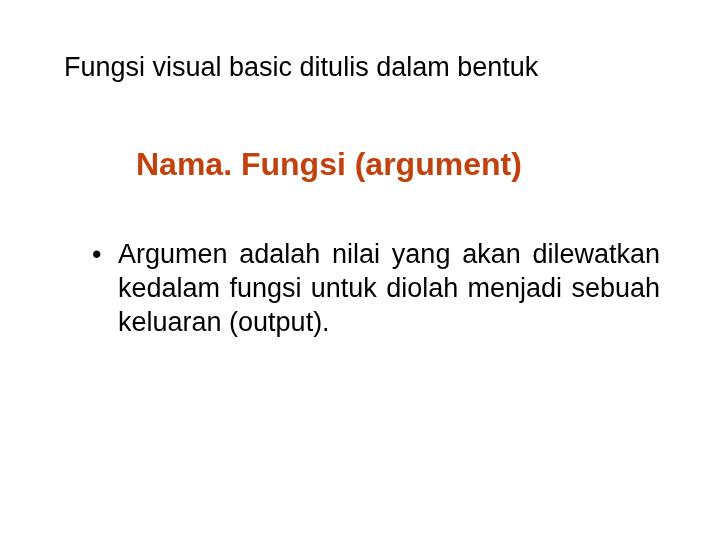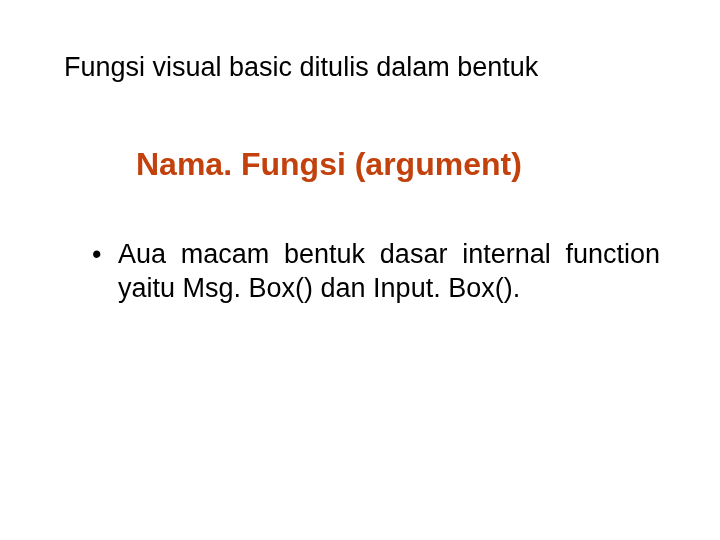--- a/index.html
+++ b/index.html
@@ -50,14 +50,14 @@
   }
 </style>
 </head>
 <body>
 
 <div class="title">Fungsi visual basic ditulis dalam bentuk</div>
 
 <div class="syntax">Nama. Fungsi (argument)</div>
 
 <ul class="bullets">
-  <li>Aua macam bentuk dasar internal function yaitu Msg. Box() dan Input. Box().</li>
+  <li>Argumen adalah nilai yang akan dilewatkan kedalam fungsi untuk diolah menjadi sebuah keluaran (output).</li>
 </ul>
 
 </body></html>

